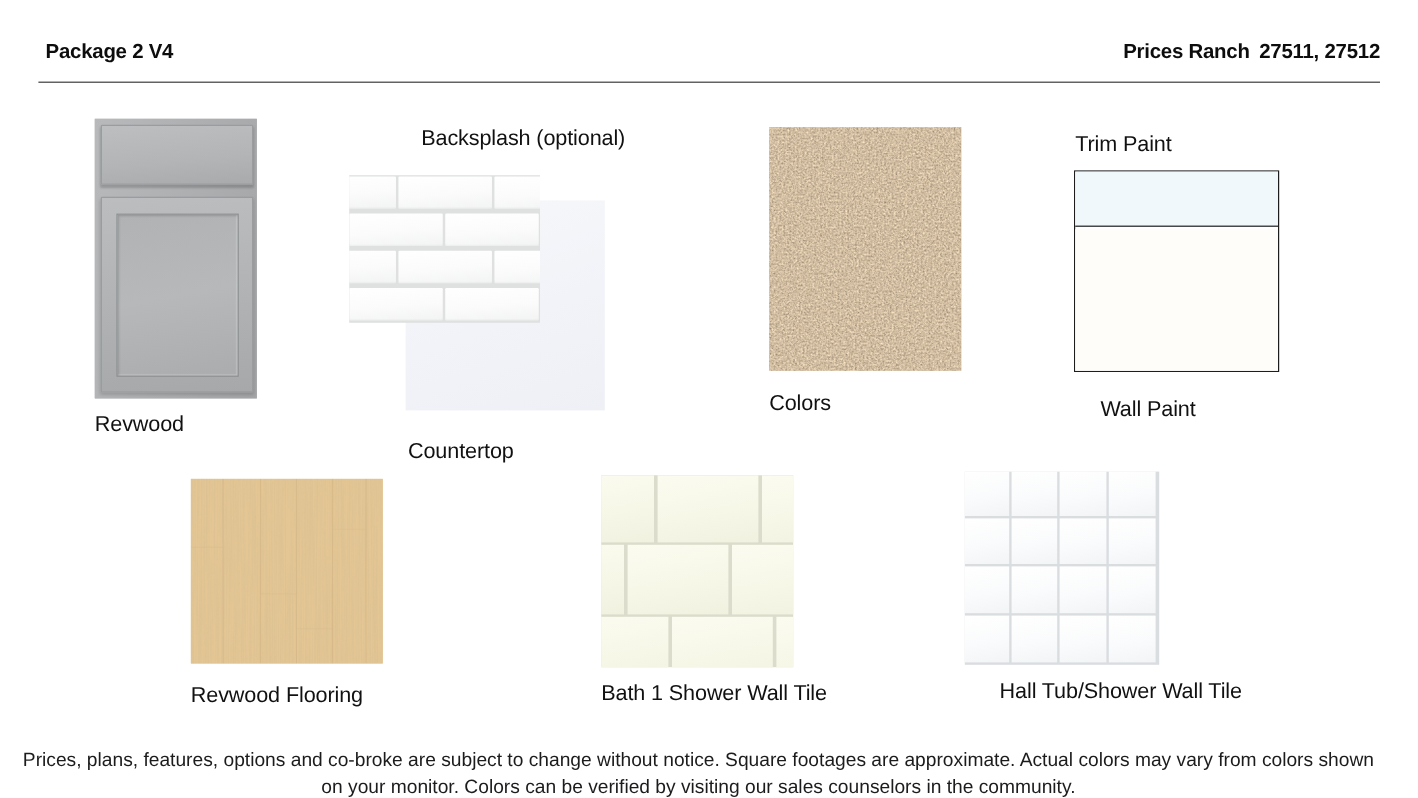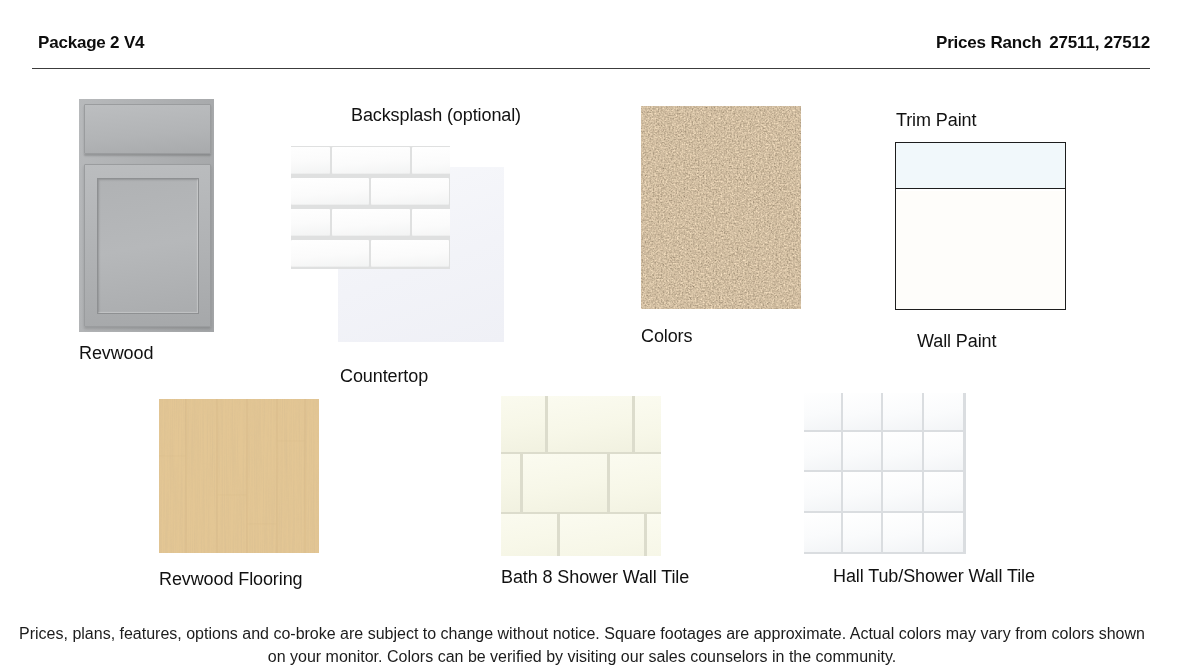--- a/index.html
+++ b/index.html
@@ -250,21 +250,21 @@
       <div class="t" style="left: -40px; top: 0px; width: 84px; height: 56px;"></div>
       <div class="t" style="left: 47px; top: 0px; width: 84px; height: 56px;"></div>
       <div class="t" style="left: 134px; top: 0px; width: 84px; height: 56px;"></div>
       <div class="t" style="left: -65px; top: 58px; width: 84px; height: 58px;"></div>
       <div class="t" style="left: 22px; top: 58px; width: 84px; height: 58px;"></div>
       <div class="t" style="left: 109px; top: 58px; width: 84px; height: 58px;"></div>
       <div class="t" style="left: -28px; top: 118px; width: 84px; height: 60px;"></div>
       <div class="t" style="left: 59px; top: 118px; width: 84px; height: 60px;"></div>
       <div class="t" style="left: 146px; top: 118px; width: 84px; height: 60px;"></div>
     </div>
-  <div class="lbl" style="left:501px; top:567px;">Bath 8 Shower Wall Tile</div>
+  <div class="lbl" style="left:501px; top:567px;">Bath 1 Shower Wall Tile</div>
 
   <div class="hall" id="hall">
       <div class="t" style="left: -2px; top: -2px; width: 38.5px; height: 38.5px;"></div>
       <div class="t" style="left: 38.7px; top: -2px; width: 38.5px; height: 38.5px;"></div>
       <div class="t" style="left: 79.4px; top: -2px; width: 38.5px; height: 38.5px;"></div>
       <div class="t" style="left: 120.1px; top: -2px; width: 38.5px; height: 38.5px;"></div>
       <div class="t" style="left: -2px; top: 38.7px; width: 38.5px; height: 38.5px;"></div>
       <div class="t" style="left: 38.7px; top: 38.7px; width: 38.5px; height: 38.5px;"></div>
       <div class="t" style="left: 79.4px; top: 38.7px; width: 38.5px; height: 38.5px;"></div>
       <div class="t" style="left: 120.1px; top: 38.7px; width: 38.5px; height: 38.5px;"></div>

